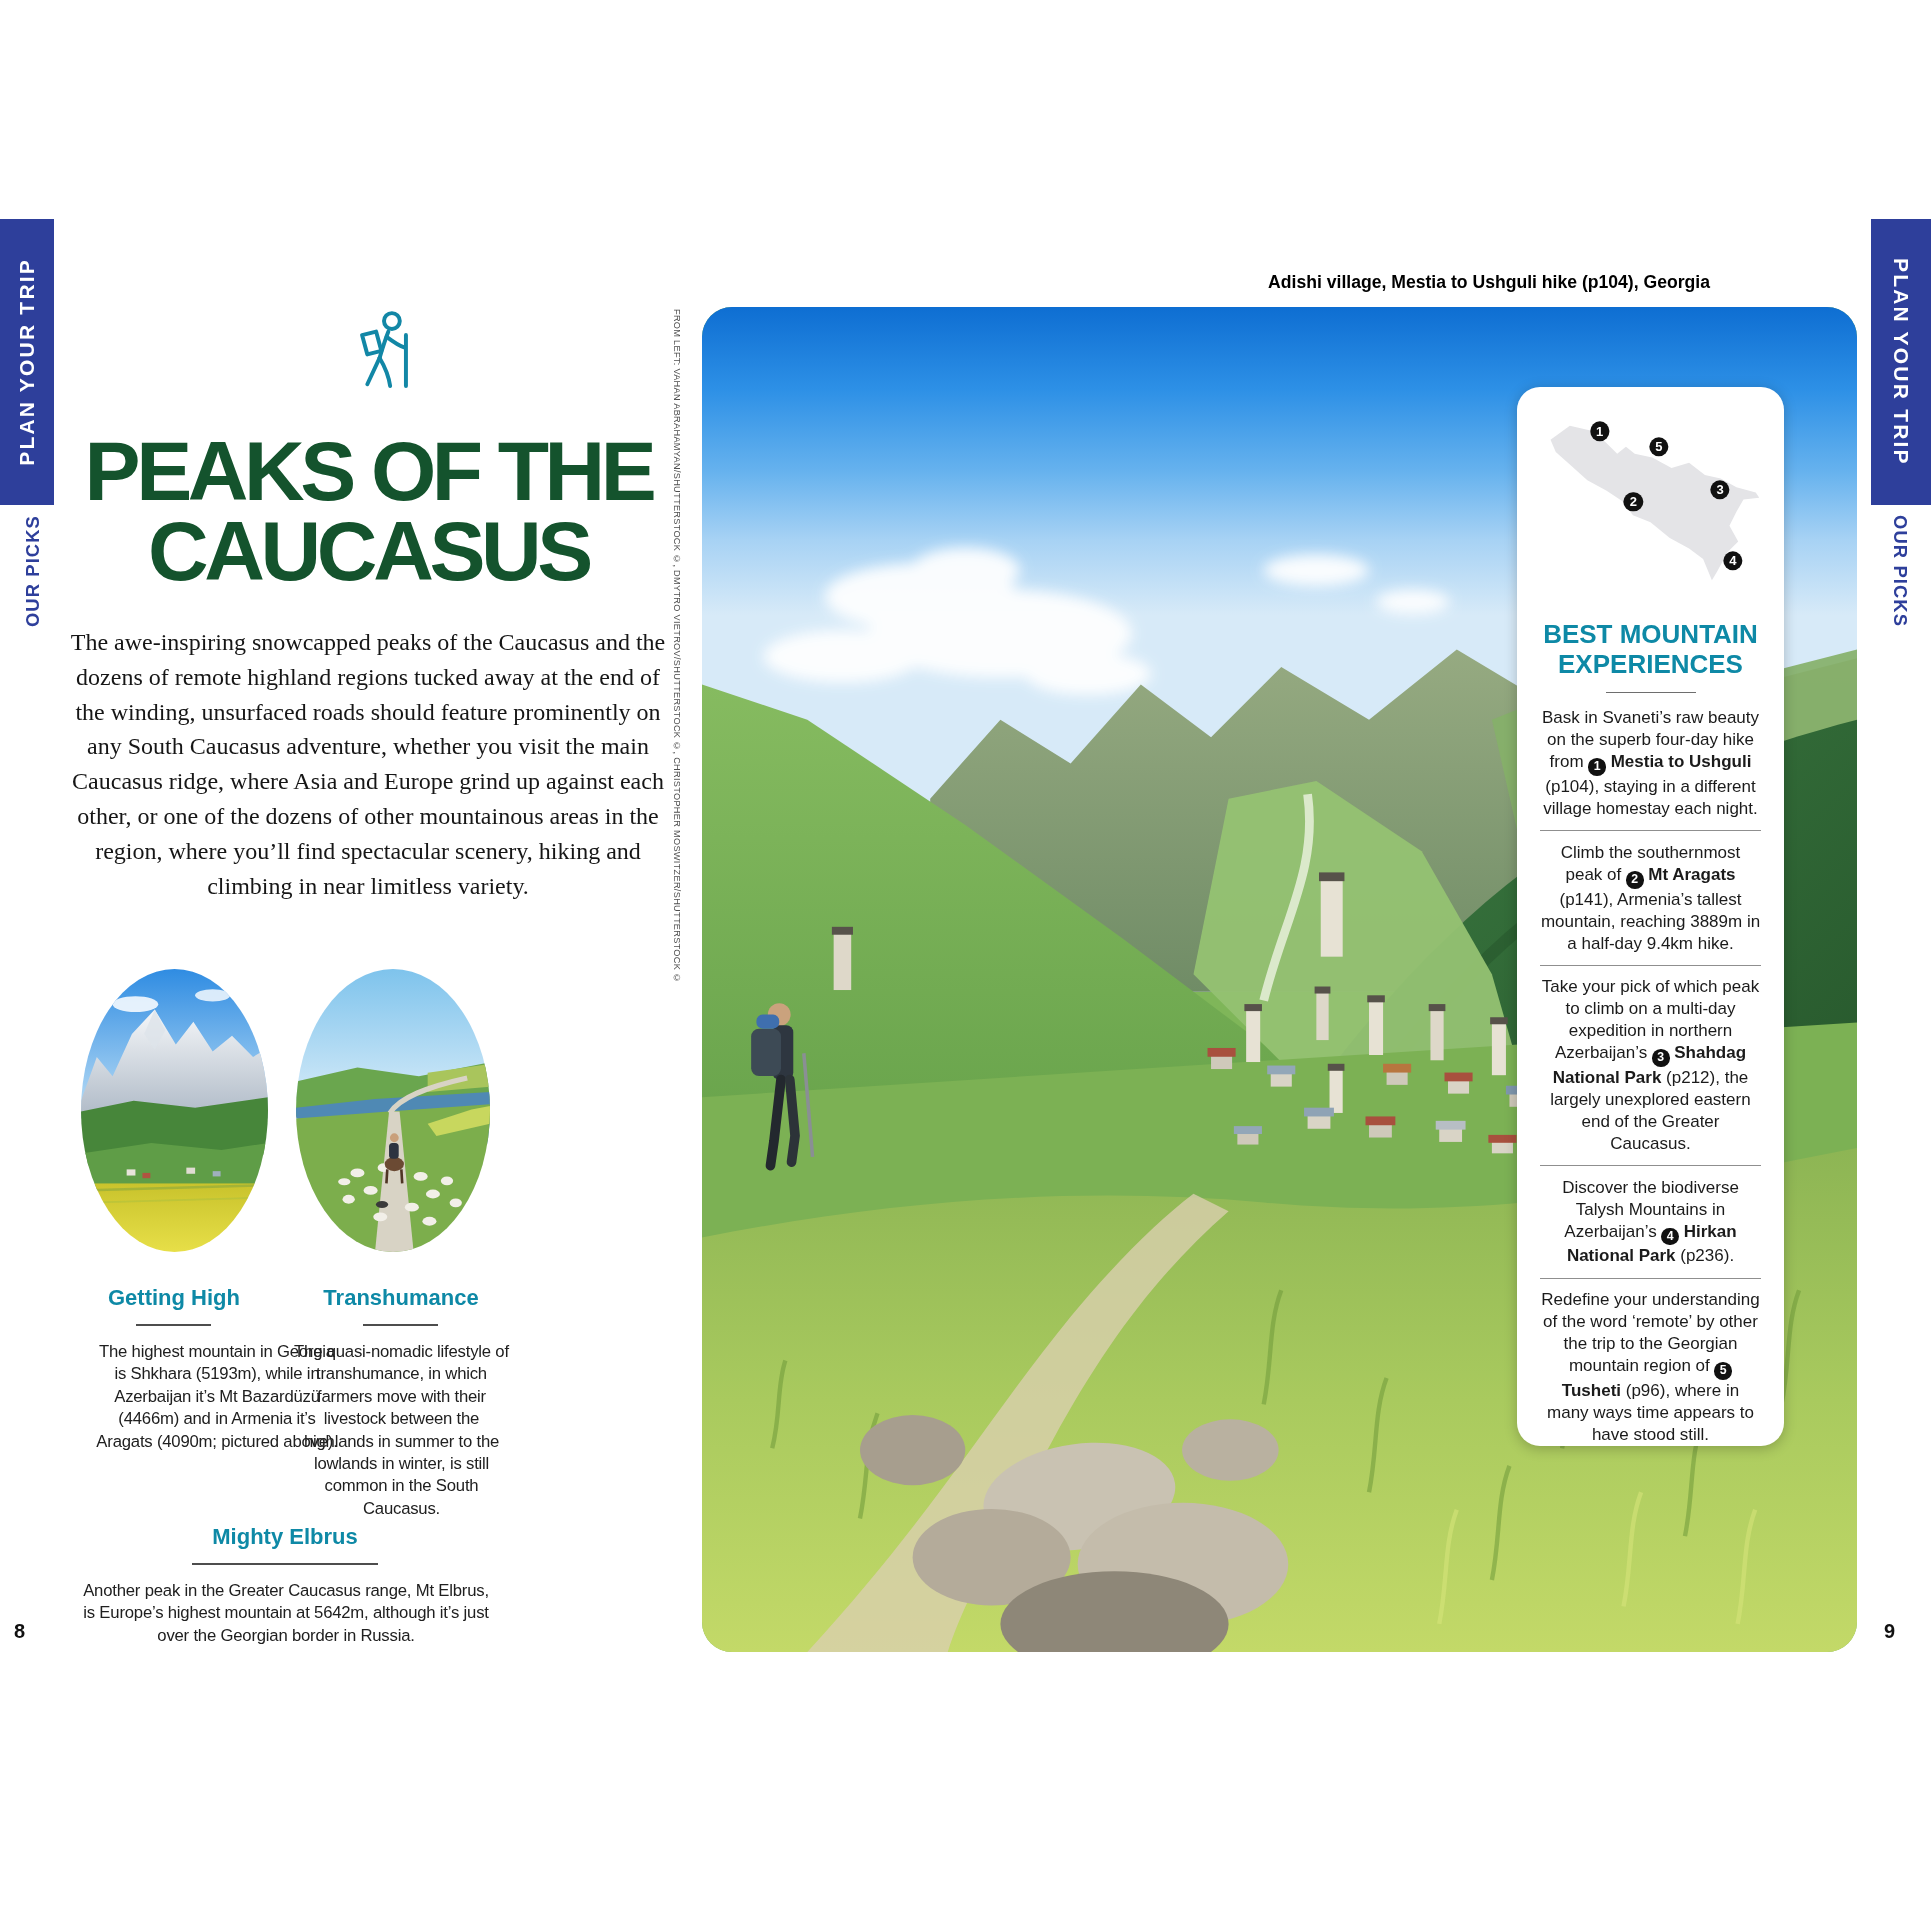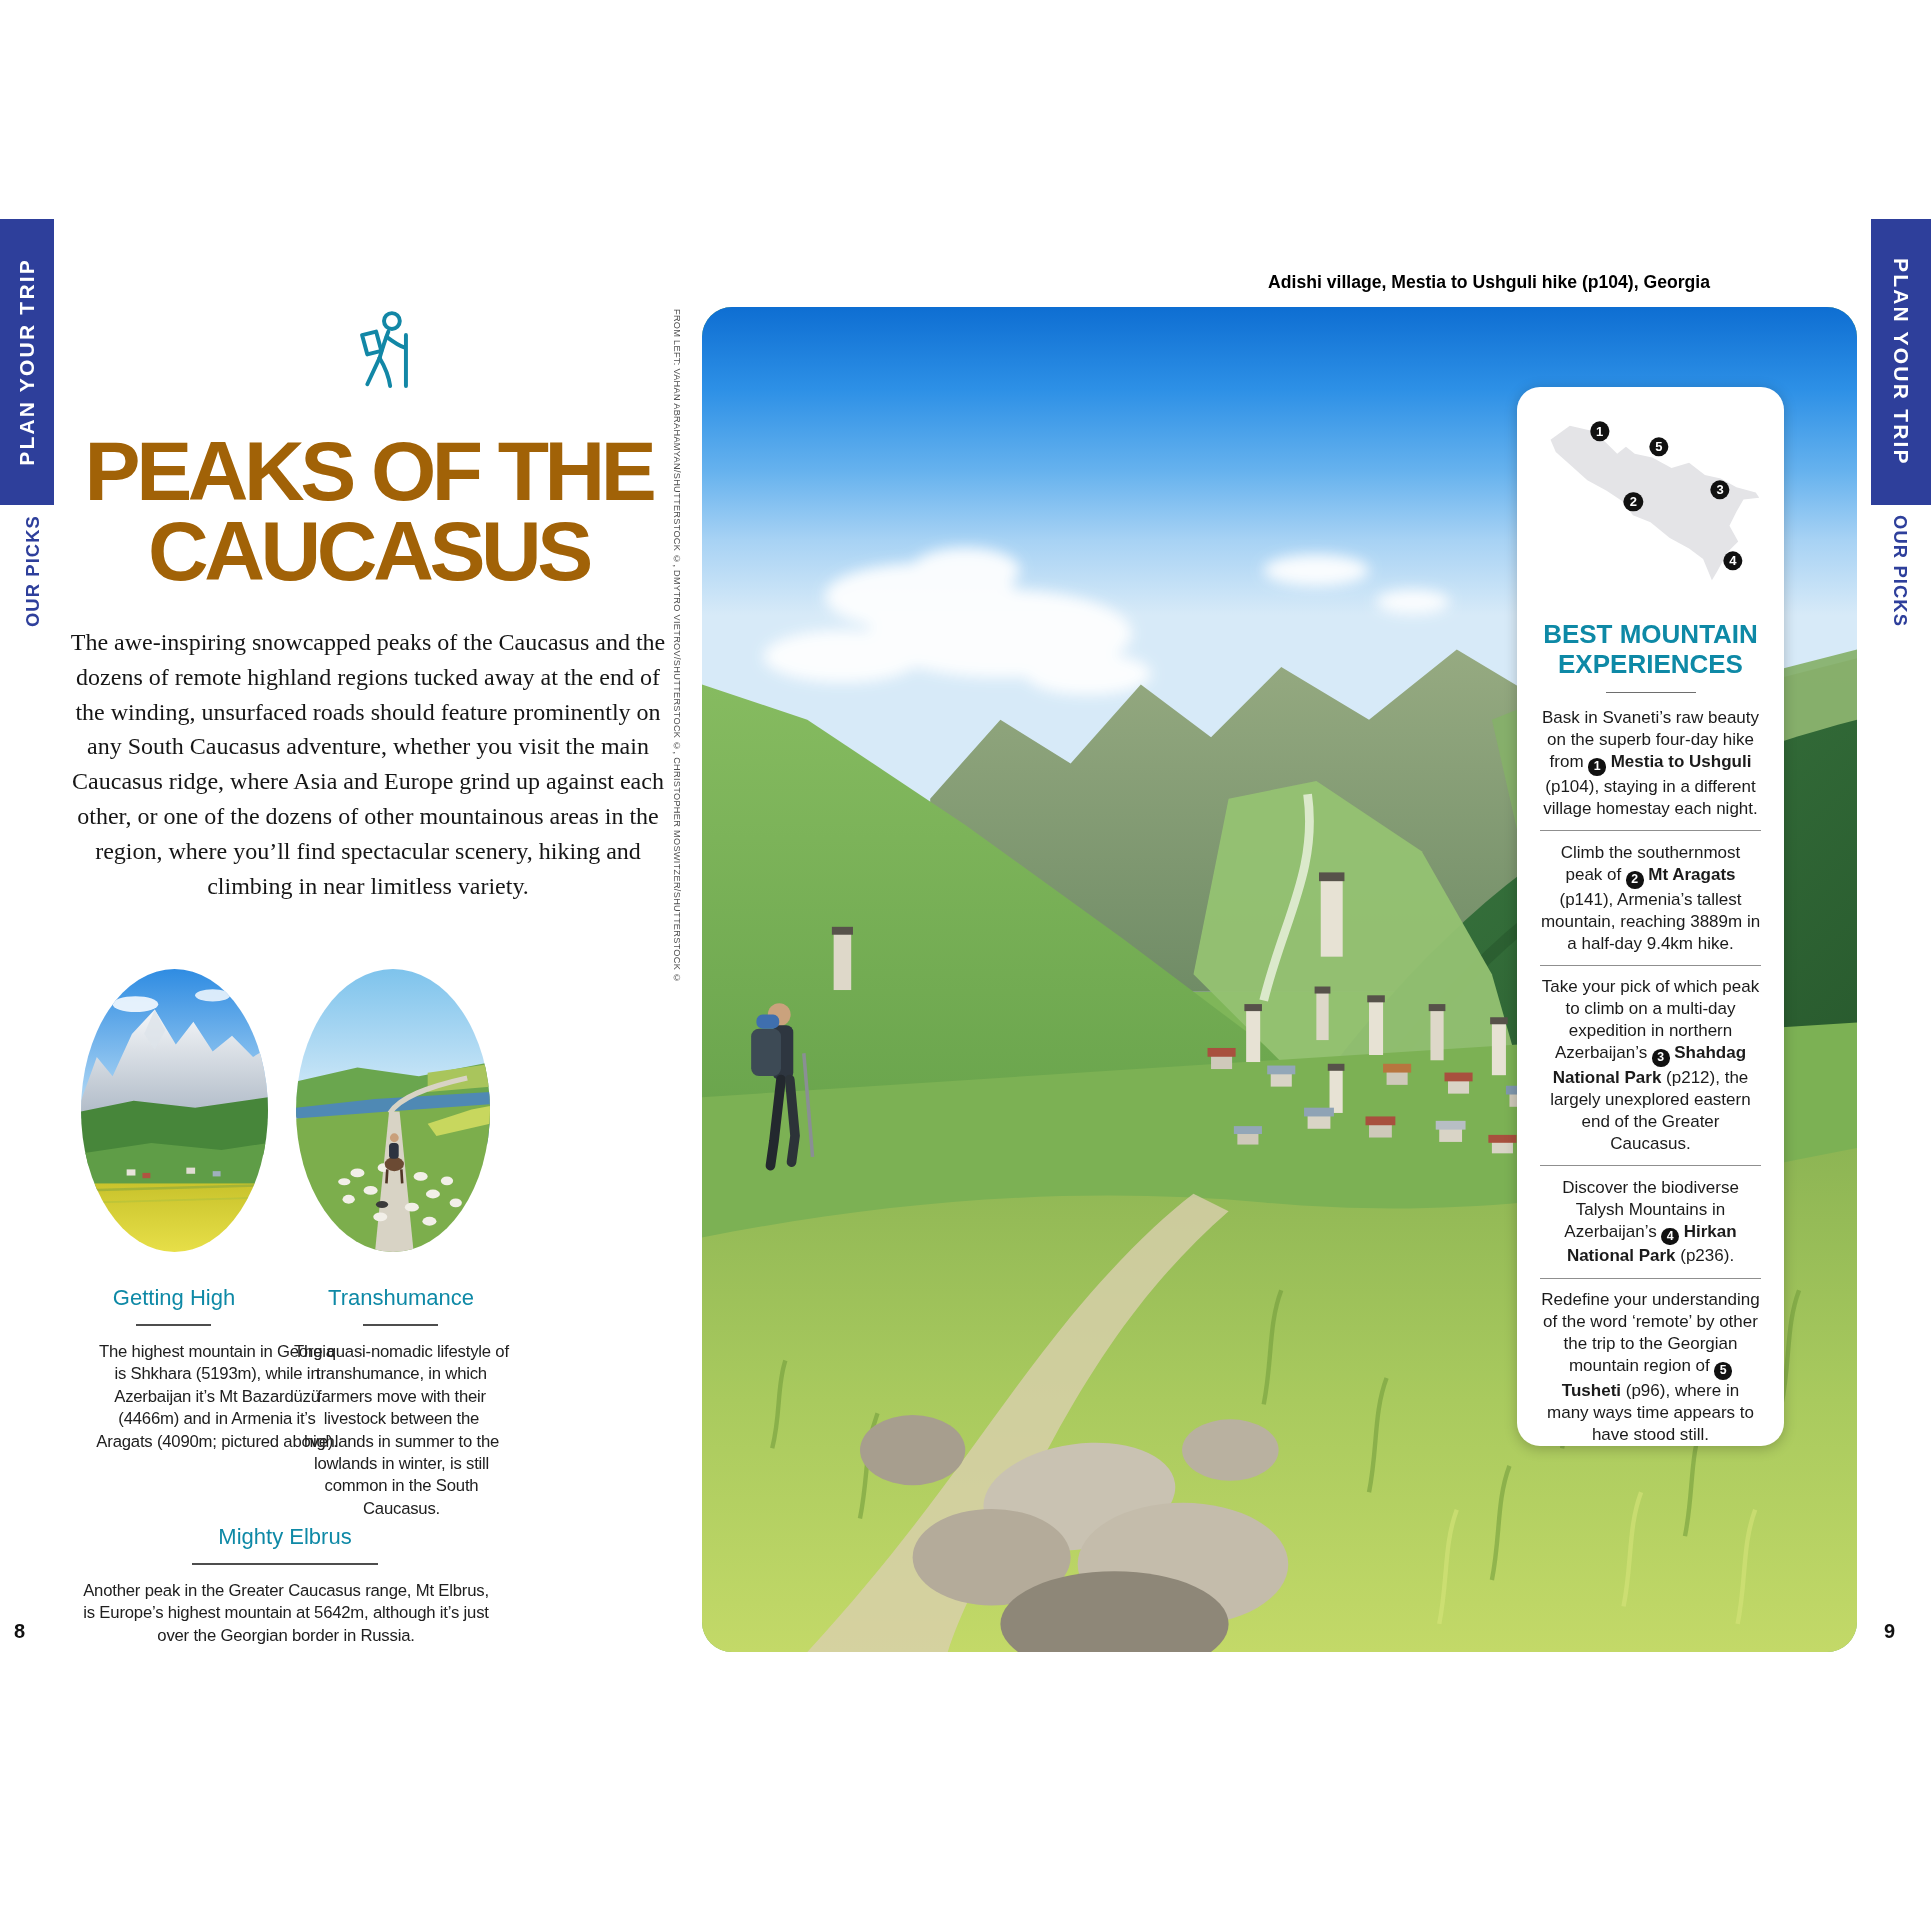--- a/index.html
+++ b/index.html
@@ -9,26 +9,26 @@
 
   
   .side-bar{background:#2e3f9b;display:flex;align-items:center;justify-content:center;}
   .side-bar .v-txt{color:#fff;font-weight:700;font-size:21px;letter-spacing:2.2px;white-space:nowrap;}
   .v-left{writing-mode:vertical-rl;transform:rotate(180deg);}
   .v-right{writing-mode:vertical-rl;}
   .ourpicks{display:flex;align-items:center;justify-content:center;color:#2e3f9b;
             font-weight:700;font-size:18.4px;letter-spacing:1.1px;white-space:nowrap;}
 
   
-  .title{left:35px;top:432px;width:667px;text-align:center;color:#a16207;font-weight:700;
+  .title{left:35px;top:432px;width:667px;text-align:center;color:#14532d;font-weight:700;
          font-size:84px;line-height:.95;letter-spacing:-4.4px;}
   .intro{left:68px;top:625px;width:600px;text-align:center;color:#161616;
          font-family:"Liberation Serif",serif;font-size:24px;line-height:1.45;}
   .oval{border-radius:50%;overflow:hidden;}
-  .sec-head{text-align:center;color:#0e89a6;font-weight:400;font-size:22px;}
+  .sec-head{text-align:center;color:#0e89a6;font-weight:700;font-size:22px;}
   .mini-rule{height:1.8px;background:#4d4d4d;}
   .sec-body{text-align:center;font-size:16.7px;line-height:1.34;color:#202020;letter-spacing:-0.2px;}
   .pagenum{font-weight:700;font-size:20px;color:#111;}
 
   
   .caption{left:832px;top:272px;width:878px;text-align:right;font-weight:700;font-size:17.6px;color:#000;}
   .credit{left:672px;top:309px;height:729px;writing-mode:vertical-rl;font-size:9.2px;
           letter-spacing:0.3px;color:#4e4e4e;white-space:nowrap;}
   .photo{left:702px;top:307px;width:1155px;height:1345px;border-radius:30px;overflow:hidden;background:#7fb659;}
   .photo svg{display:block;width:100%;height:100%;}

